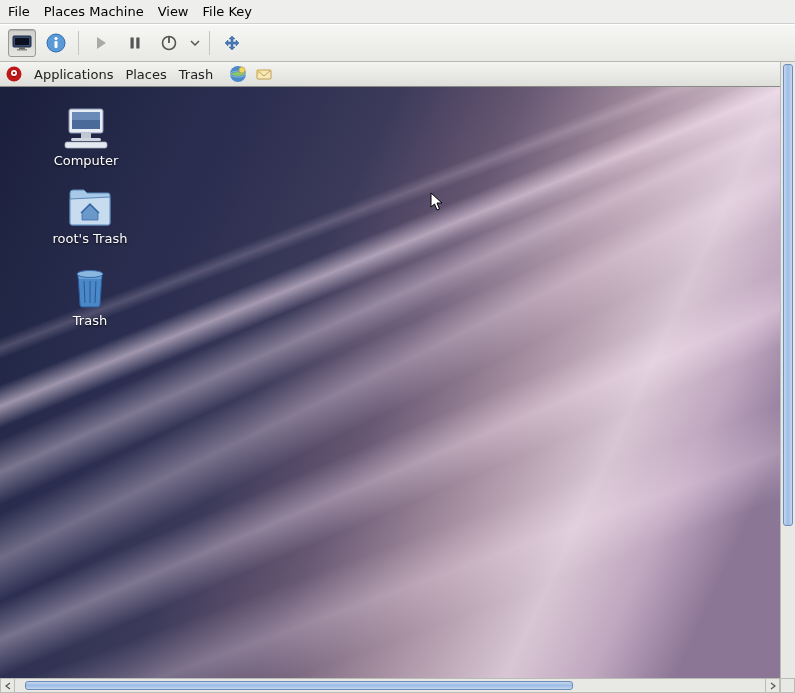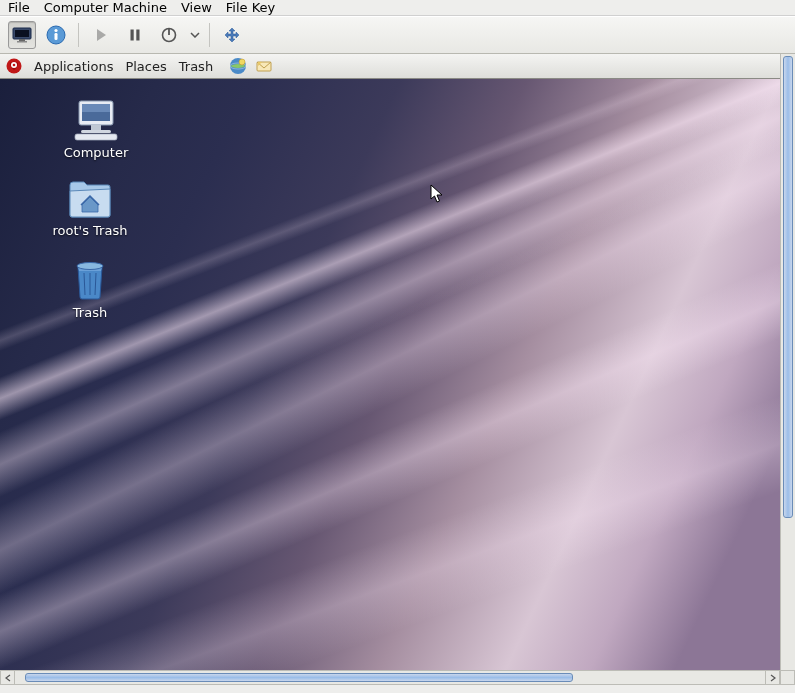--- a/index.html
+++ b/index.html
@@ -1,19 +1,19 @@
 <!DOCTYPE html>
 <html><head>
 <meta charset="utf-8">
 <style>
 * { margin: 0; padding: 0; box-sizing: border-box; }
 body { font-family: "DejaVu Sans", Arial, sans-serif; font-size: 13px; width: 795px; height: 693px; overflow: hidden; background: #eeeeec; color: #000; }
 
 
-.host-menubar { height: 16px; background: #eeeeec; display: flex; align-items: center; padding: 0 8px; gap: 14px; border-bottom: 1px solid #d0d0d0; }
+.host-menubar { height: 24px; background: #eeeeec; display: flex; align-items: center; padding: 0 8px; gap: 14px; border-bottom: 1px solid #d0d0d0; }
 .host-menu-item { cursor: default; }
 
 
 .host-toolbar { height: 38px; background: linear-gradient(#f6f6f4,#e8e8e4); border-top:1px solid #fff; border-bottom: 1px solid #b8b8b0; display: flex; align-items: center; padding: 0 8px; gap: 6px; }
 .tbtn { width: 28px; height: 28px; display:flex; align-items:center; justify-content:center; border-radius:3px; }
 .tbtn.active { background: linear-gradient(#d0d0cc,#e4e4e0); border:1px solid #999; box-shadow: inset 0 1px 1px rgba(0,0,0,.15);}
 .tbtn.disabled { opacity:.45; }
 .tbsep { width:1px; height:24px; background:#c4c4c0; margin:0 2px;}
 .caret { width:12px; display:flex; align-items:center; justify-content:center;}
 
@@ -41,34 +41,34 @@
 .streak { position:absolute; background:linear-gradient(to bottom, rgba(255,245,255,0.0), rgba(255,235,250,0.55), rgba(255,245,255,0.0)); transform-origin:left center; }
 .s1{left:-100px;top:340px;width:1400px;height:40px;transform:rotate(-22deg);}
 .s2{left:-100px;top:400px;width:1400px;height:60px;transform:rotate(-24deg);opacity:.7}
 .s3{left:-100px;top:480px;width:1400px;height:80px;transform:rotate(-26deg);opacity:.6}
 .s4{left:-100px;top:560px;width:1400px;height:70px;transform:rotate(-23deg);opacity:.65}
 .s5{left:-100px;top:640px;width:1400px;height:90px;transform:rotate(-20deg);opacity:.5}
 .s6{left:-100px;top:290px;width:1400px;height:20px;transform:rotate(-21deg);opacity:.35}
 
 .desk-icon { position:absolute; width:96px; display:flex; flex-direction:column; align-items:center; gap:4px; cursor:default;}
 .desk-icon .lbl { color:#fff; text-shadow:0 1px 2px rgba(0,0,0,.8); font-size:13px; text-align:center; white-space:nowrap;}
-.ic-computer{left:48px; top:20px;}
+.ic-computer{left:38px; top:20px;}
 .ic-home{left:42px; top:100px;}
 .ic-trash{left:42px; top:180px;}
 
 .cursor { position:absolute; left:430px; top:105px; }
 
 svg { display:block; }
 </style>
 </head>
 <body>
 
 <div class="host-menubar">
   <span class="host-menu-item">File</span>
-  <span class="host-menu-item">Computer Machine</span>
+  <span class="host-menu-item">Places Machine</span>
   <span class="host-menu-item">View</span>
   <span class="host-menu-item">File Key</span>
 </div>
 
 <div class="host-toolbar">
   <div class="tbtn active">
     <svg width="20" height="16" viewBox="0 0 20 16">
         <rect x="1" y="1" width="18" height="11" rx="1" fill="#3a4a6a" stroke="#1a2a4a"></rect>
         <rect x="3" y="3" width="14" height="7" fill="#0a1020"></rect>
         <rect x="7" y="12" width="6" height="2" fill="#666"></rect>

